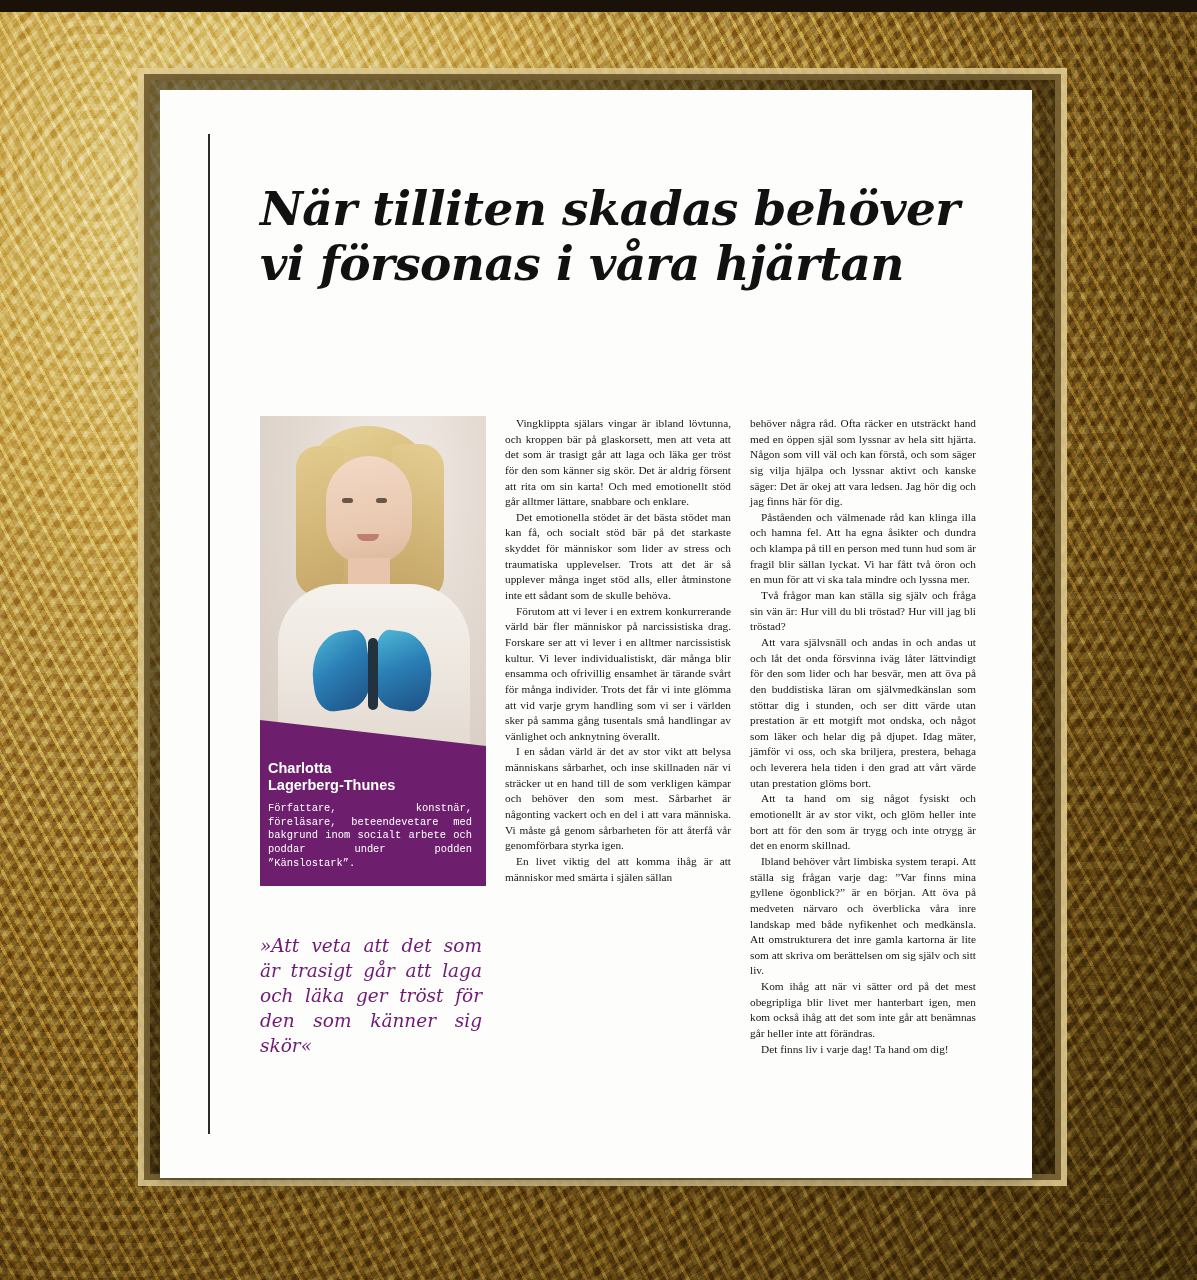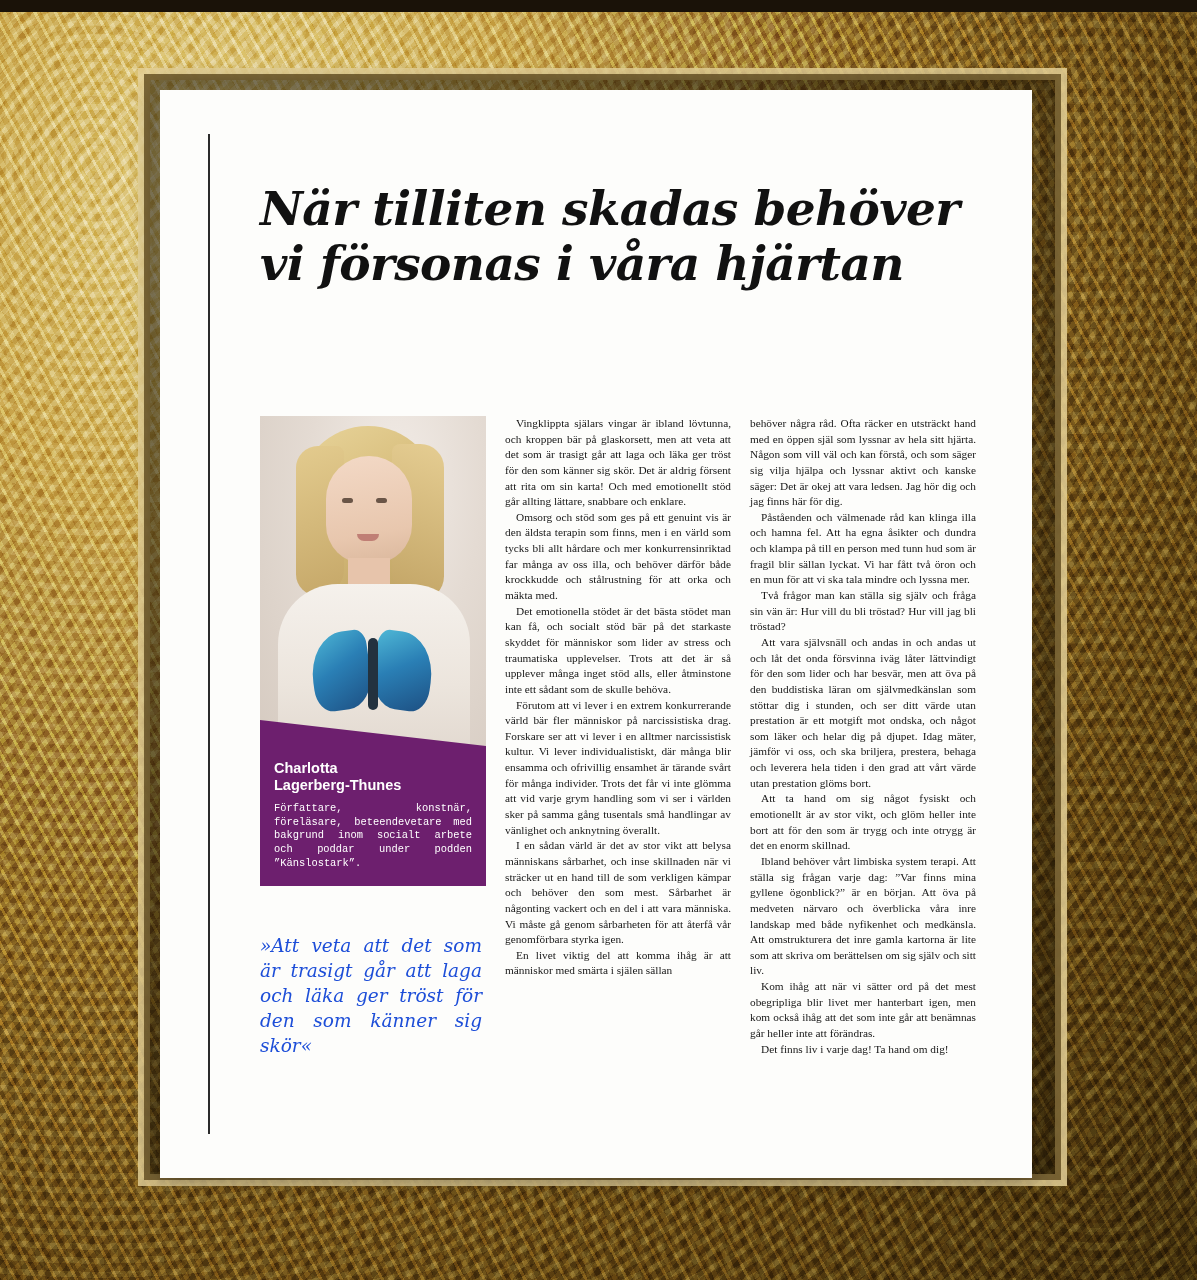--- a/index.html
+++ b/index.html
@@ -196,21 +196,21 @@
   .ph-body-b {
     position: absolute; left: 108px; top: 222px;
     width: 10px; height: 72px;
     background: #23323f; border-radius: 6px;
   }
 
   .byline-box {
     width: 226px;
     background: #6d1f6e;
     color: #fff;
-    padding: 14px 14px 16px 14px;
+    padding: 14px 14px 16px 8px;
     box-sizing: border-box;
     font-family: "Liberation Sans", sans-serif;
     position: relative;
   }
   .byline-box::before {
     content: "";
     position: absolute;
     left: 0; top: -26px;
     border-left: 226px solid #6d1f6e;
     border-top: 26px solid transparent;
@@ -226,21 +226,21 @@
   .byline-desc {
     font-size: 10.4px;
     line-height: 1.32;
     position: relative;
     font-family: Liberation Mono, monospace;
   }
 
   .pullquote {
     margin-top: 48px;
     width: 222px;
-    color: #1d4ed8;
+    color: #701a75;
     font-family: "DejaVu Serif", "Liberation Serif", serif;
     font-style: italic;
     font-size: 18.5px;
     line-height: 1.34;
   }
 </style>
 </head>
 <body>
 
 <div id="frame-wrap">
@@ -281,22 +281,21 @@
               <span>Charlotta</span>
               <span>Lagerberg-Thunes</span>
             </div>
             <div class="byline-desc">Författare, konstnär, föreläsare, beteendevetare med bakgrund inom socialt arbete och poddar under podden ”Känslostark”.</div>
           </div>
 
           <div class="pullquote">»Att veta att det som är trasigt går att laga och läka ger tröst för den som känner sig skör«</div>
         </div>
 
         <div class="col col2">
-            <p>Vingklippta själars vingar är ibland lövtunna, och kroppen bär på glaskorsett, men att veta att det som är trasigt går att laga och läka ger tröst för den som känner sig skör. Det är aldrig försent att rita om sin karta! Och med emotionellt stöd går allting lättare, snabbare och enklare.</p>
-            <p>Omsorg och stöd som ges på ett genuint vis är den äldsta terapin som finns, men i en värld som tycks bli allt hårdare och mer konkurrensinriktad far många av oss illa, och behöver därför både krockkudde och stålrustning för att orka och mäkta med.</p>
+            <p>Vingklippta själars vingar är ibland lövtunna, och kroppen bär på glaskorsett, men att veta att det som är trasigt går att laga och läka ger tröst för den som känner sig skör. Det är aldrig försent att rita om sin karta! Och med emotionellt stöd går alltmer lättare, snabbare och enklare.</p>
             <p>Det emotionella stödet är det bästa stödet man kan få, och socialt stöd bär på det starkaste skyddet för människor som lider av stress och traumatiska upplevelser. Trots att det är så upplever många inget stöd alls, eller åtminstone inte ett sådant som de skulle behöva.</p>
             <p>Förutom att vi lever i en extrem konkurrerande värld bär fler människor på narcissistiska drag. Forskare ser att vi lever i en alltmer narcissistisk kultur. Vi lever individualistiskt, där många blir ensamma och ofrivillig ensamhet är tärande svårt för många individer. Trots det får vi inte glömma att vid varje grym handling som vi ser i världen sker på samma gång tusentals små handlingar av vänlighet och anknytning överallt.</p>
             <p>I en sådan värld är det av stor vikt att belysa människans sårbarhet, och inse skillnaden när vi sträcker ut en hand till de som verkligen kämpar och behöver den som mest. Sårbarhet är någonting vackert och en del i att vara människa. Vi måste gå genom sårbarheten för att återfå vår genomförbara styrka igen.</p>
             <p>En livet viktig del att komma ihåg är att människor med smärta i själen sällan</p>
           </div>
 
         <div class="col col3">
             <p class="first">behöver några råd. Ofta räcker en utsträckt hand med en öppen själ som lyssnar av hela sitt hjärta. Någon som vill väl och kan förstå, och som säger sig vilja hjälpa och lyssnar aktivt och kanske säger: Det är okej att vara ledsen. Jag hör dig och jag finns här för dig.</p>
             <p>Påståenden och välmenade råd kan klinga illa och hamna fel. Att ha egna åsikter och dundra och klampa på till en person med tunn hud som är fragil blir sällan lyckat. Vi har fått två öron och en mun för att vi ska tala mindre och lyssna mer.</p>
             <p>Två frågor man kan ställa sig själv och fråga sin vän är: Hur vill du bli tröstad? Hur vill jag bli tröstad?</p>

